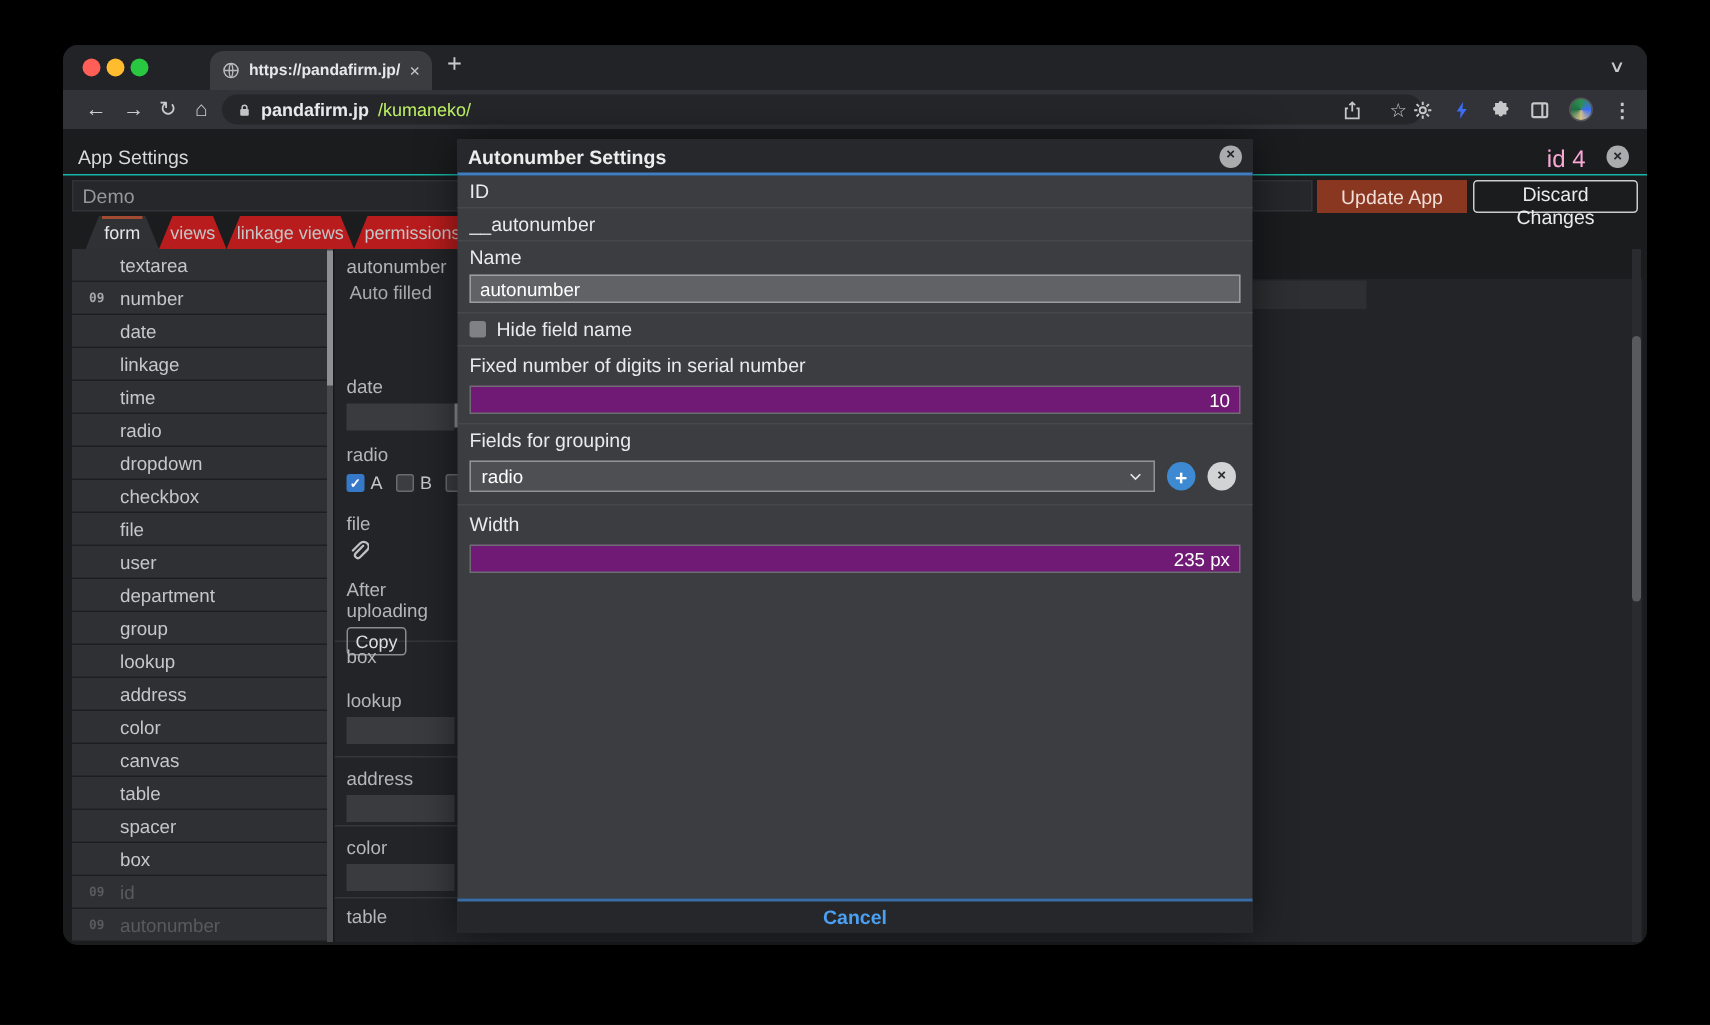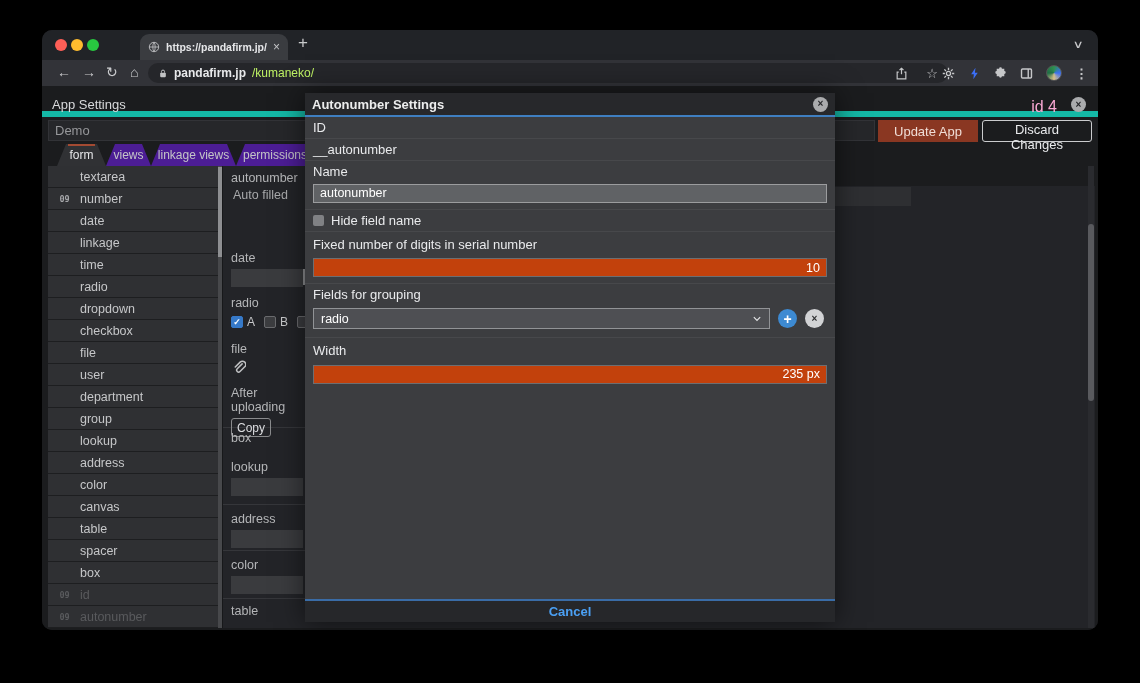--- a/index.html
+++ b/index.html
@@ -35,37 +35,37 @@
   .pill-ic{width:13px;height:13px;color:#c6c7c9;display:flex;flex:none;margin-left:10px;}
   .star{color:#c6c7c9;font-size:13px;margin-left:12px;line-height:1;}
   .tb-right{position:absolute;right:10px;top:0;height:26px;display:flex;align-items:center;gap:13px;}
   .tb-ic{width:13px;height:13px;color:#c6c7c9;display:flex;}
   .avatar{width:16px;height:16px;border-radius:50%;
           background:conic-gradient(#2f8f4e,#3b6ef5,#d8c089,#1f6e46,#2f8f4e);border:1px solid #555;}
   .menu-dots{color:#c6c7c9;font-size:13px;font-weight:bold;}
 
   
   .page{position:absolute;top:56px;left:0;right:0;bottom:0;background:#1b1c1e;}
-  .apphead{position:absolute;top:7px;left:0;right:0;height:24px;border-bottom:6px solid #14b8a6;}
+  .apphead{position:absolute;top:7px;left:0;right:0;height:24px;border-bottom:1px solid #14b8a6;}
   .apphead-title{position:absolute;left:10px;top:4px;font-size:13px;color:#d8d9db;}
   .app-id{position:absolute;right:41px;top:5px;font-size:16px;color:#f9a8d4;}
   .circle-x{width:15px;height:15px;border-radius:50%;background:#aaabad;color:#26272a;
             font-size:10px;font-weight:bold;display:flex;align-items:center;justify-content:center;line-height:1;}
   .apphead .circle-x{position:absolute;right:12px;top:4px;}
 
   .demo-row{position:absolute;top:34px;left:0;right:0;height:24px;}
   .app-name-input{position:absolute;left:6px;top:0;width:827px;height:21px;background:#26272a;
                   border:1px solid #323337;color:#96979a;font-size:13px;padding:0 6px;line-height:19px;}
   .btn-update{position:absolute;left:836px;top:0;width:100px;height:22px;background:#8a3722;border:none;
               border-radius:0;color:#f0ddd6;font-size:13px;}
   .btn-discard{position:absolute;left:940px;top:0;width:110px;height:22px;background:transparent;
                border:1px solid #cbccce;border-radius:3px;color:#e9eaec;font-size:13px;}
 
   .tabs-row{position:absolute;top:58px;left:0;right:0;height:22px;margin-left:9px;}
-  .tab-item{position:absolute;top:0;height:22px;background:#4c1d95;color:#c4c5c7;font-size:12px;
+  .tab-item{position:absolute;top:0;height:22px;background:#b91c1c;color:#c4c5c7;font-size:12px;
             display:flex;align-items:center;justify-content:center;
             clip-path:polygon(9px 0,calc(100% - 9px) 0,100% 100%,0 100%);}
   .tab-item.active{background:#303134;color:#e4e5e7;}
   .tab-item.active::before{content:"";position:absolute;top:0;left:11px;right:11px;height:2px;background:#a34a32;}
 
   
   .sidebar{position:absolute;left:6px;top:80px;width:174px;bottom:2px;background:#2a2b2e;overflow:hidden;}
   .sb-row{height:22px;display:flex;align-items:center;padding-left:9px;gap:8px;background:#2f3033;
           border-bottom:1px solid #1d1e20;color:#c6c7c9;font-size:12.5px;}
   .sb-row .ic{width:15px;display:flex;justify-content:center;color:#a6a7aa;}
@@ -102,21 +102,21 @@
          box-shadow:0 0 26px rgba(0,0,0,.55);z-index:10;display:flex;flex-direction:column;}
   .m-title{height:24px;background:#27282b;border-bottom:2px solid #3f7fc1;display:flex;align-items:center;
            padding:0 7px;flex:none;}
   .m-title-text{flex:1;font-size:13px;font-weight:bold;color:#eceded;}
   .m-row{flex:none;padding-left:8px;color:#e9eaec;font-size:13px;}
   .m-hr{border-bottom:1px solid #47484b;}
   .lbl22{height:22px;line-height:22px;}
   .lbl20{height:20px;line-height:22px;}
   .lbl24{height:24px;line-height:26px;}
   .m-inrow{flex:none;padding:2px 8px 6px 8px;}
-  .m-input{width:100%;height:19px;background:#c2410c;border:1px solid #6d6e71;color:#fff;
+  .m-input{width:100%;height:19px;background:#701a75;border:1px solid #6d6e71;color:#fff;
            font-size:12.5px;padding:0 6px;font-family:"Liberation Sans",sans-serif;}
   .m-input.name{background:#606265;border-color:#9b9c9e;text-align:left;}
   .m-input.right{text-align:right;}
   .m-checkrow{height:22px;display:flex;align-items:center;gap:7px;padding-left:8px;flex:none;}
   .m-cbox{width:11px;height:11px;background:#808184;border-radius:2px;}
   .m-check-label{font-size:13px;color:#e9eaec;}
   .m-selrow{flex:none;display:flex;align-items:center;gap:8px;padding:2px 8px 8px 8px;}
   .m-select{width:457px;height:21px;background:#4e4f53;border:1px solid #919396;color:#fff;
             font-size:12.5px;display:flex;align-items:center;padding:0 7px;}
   .m-select .sel-val{flex:1;}

